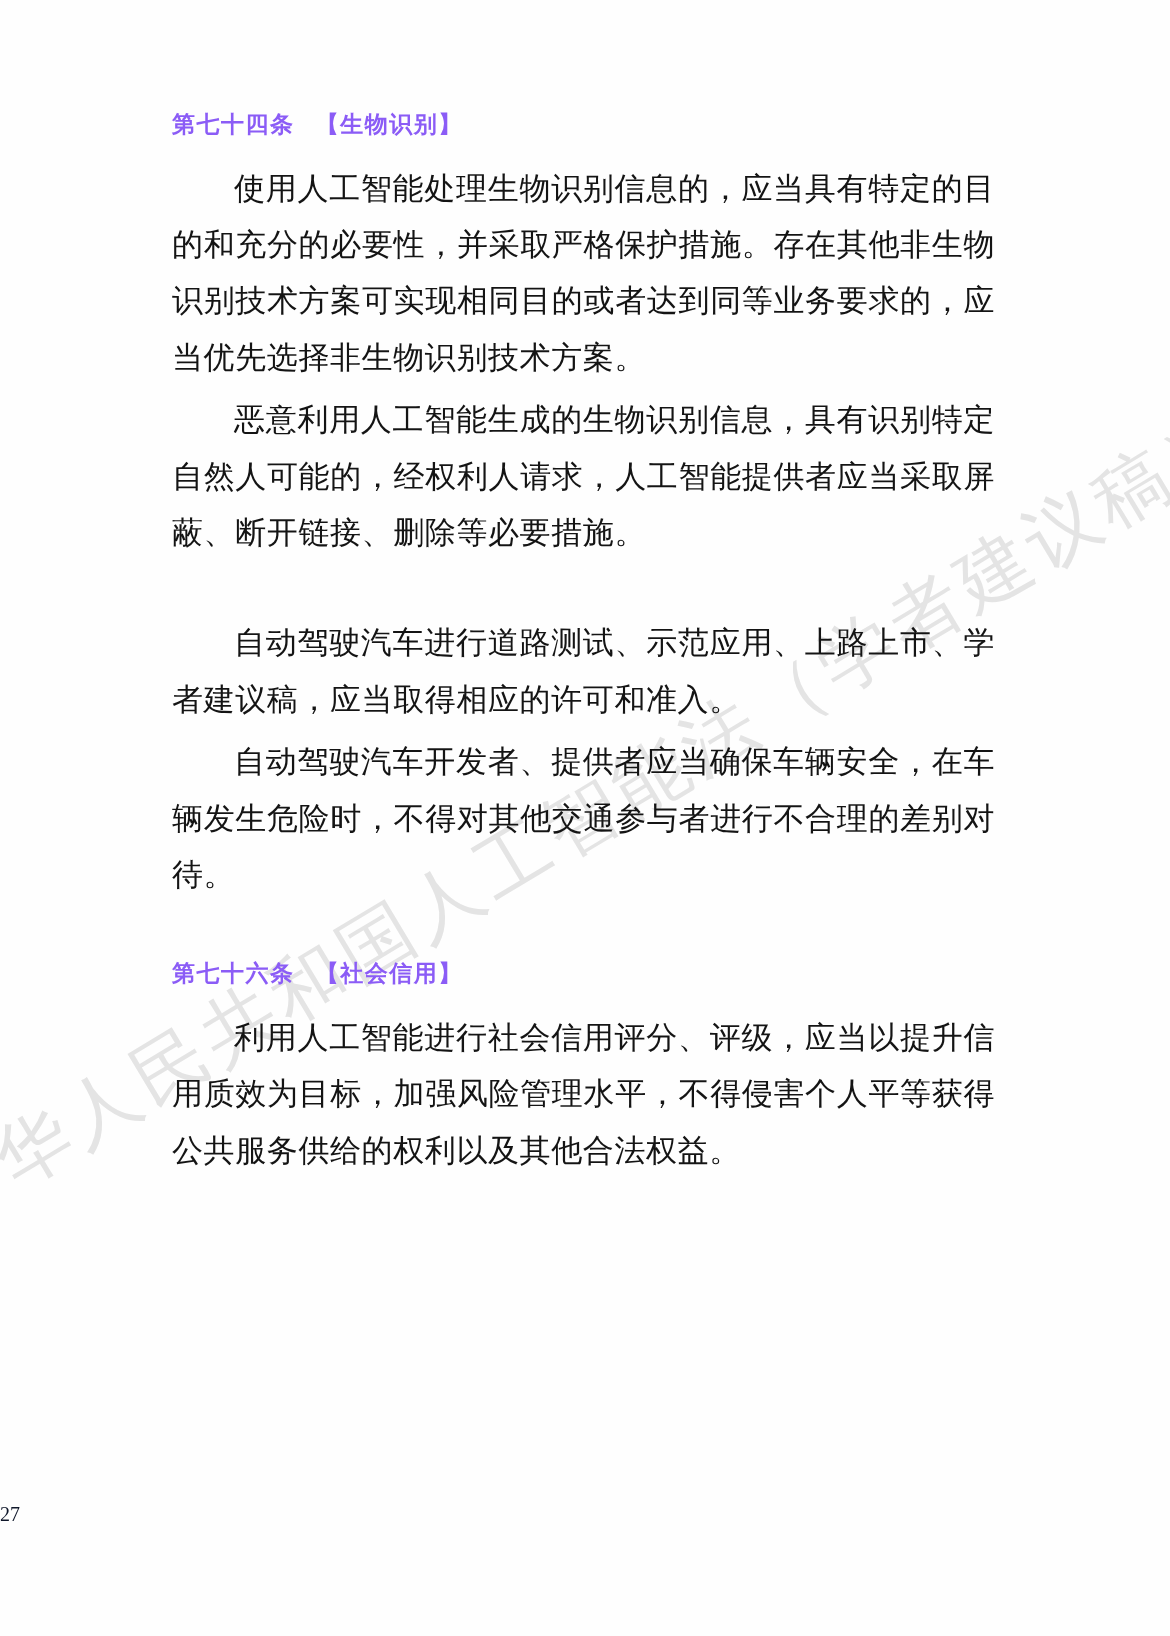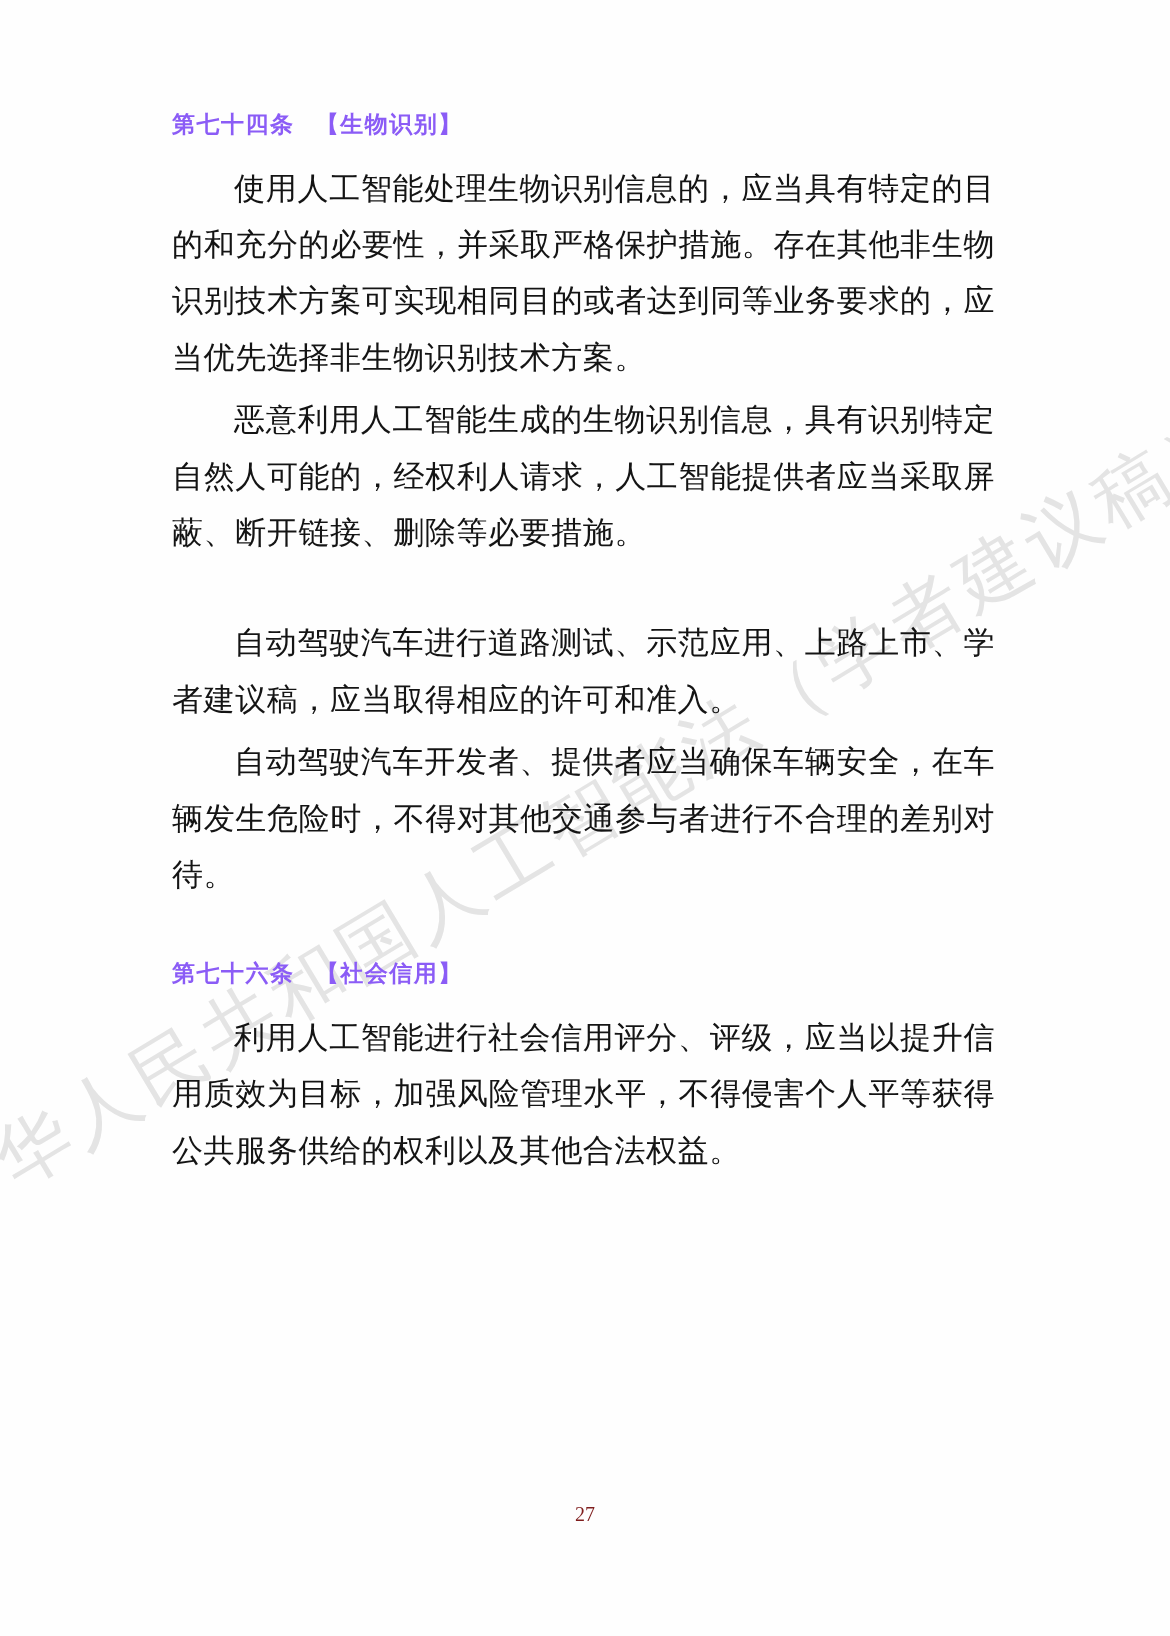--- a/index.html
+++ b/index.html
@@ -69,23 +69,23 @@
     color: #141414;
   }
   p.para:last-child {
     margin-bottom: 0;
   }
   .footer {
     position: absolute;
     left: 0;
     right: 0;
     bottom: 110px;
-    text-align: center;
+    text-align: left;
     font-size: 20px;
-    color: #7f1d1d;
+    color: #0f172a;
     z-index: 2;
   }
 </style>
 </head>
 <body>
 
 <div class="page">
 
   <div class="watermark">《中华人民共和国人工智能法（学者建议稿）》</div>
 

